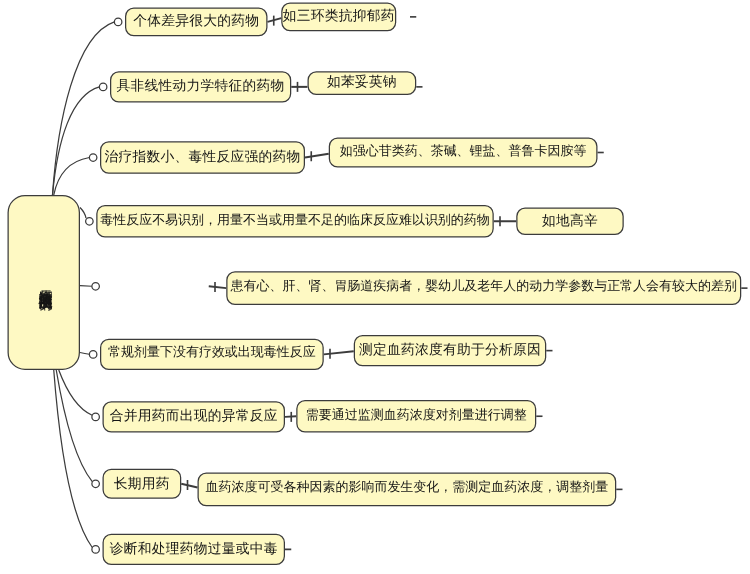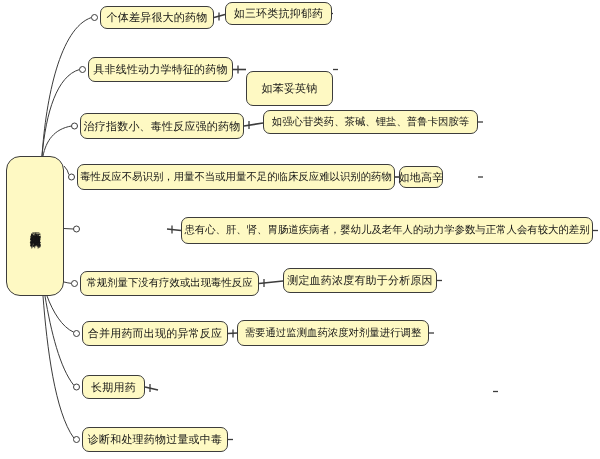--- a/index.html
+++ b/index.html
@@ -92,21 +92,22 @@
 
   <div class="node" style="left:100px;top:6px;width:114px;height:23px">个体差异很大的药物</div>
   <div class="node" style="left:88px;top:57px;width:145px;height:25px">具非线性动力学特征的药物</div>
   <div class="node long" style="left:77px;top:164px;width:318px;height:26px">毒性反应不易识别，用量不当或用量不足的临床反应难以识别的药物</div>
   <div class="node" style="left:80px;top:113px;width:164px;height:26px">治疗指数小、毒性反应强的药物</div>
   <div class="node long" style="left:80px;top:271px;width:179px;height:25px">常规剂量下没有疗效或出现毒性反应</div>
   <div class="node" style="left:82px;top:321px;width:146px;height:25px">合并用药而出现的异常反应</div>
   <div class="node" style="left:82px;top:375px;width:63px;height:24px">长期用药</div>
   <div class="node" style="left:82px;top:427px;width:146px;height:25px">诊断和处理药物过量或中毒</div>
 
-  <div class="node" style="left:225px;top:2px;width:107px;height:23px">如三环类抗抑郁药</div>
-  <div class="node" style="left:246px;top:71px;width:87px;height:35px">如苯妥英钠</div>
+  <div class="node" style="left:225px;top:2px;width:92px;height:23px">如三环类抗抑郁药</div>
+  <div class="node" style="left:246px;top:57px;width:87px;height:19px">如苯妥英钠</div>
   <div class="node long" style="left:263px;top:110px;width:215px;height:24px">如强心苷类药、茶碱、锂盐、普鲁卡因胺等</div>
-  <div class="node" style="left:399px;top:166px;width:44px;height:22px">如地高辛</div>
+  <div class="node" style="left:413px;top:166px;width:86px;height:22px">如地高辛</div>
   <div class="node long" style="left:181px;top:217px;width:412px;height:27px">患有心、肝、肾、胃肠道疾病者，婴幼儿及老年人的动力学参数与正常人会有较大的差别</div>
   <div class="node long" style="left:237px;top:320px;width:192px;height:26px">需要通过监测血药浓度对剂量进行调整</div>
   <div class="node" style="left:283px;top:268px;width:154px;height:25px">测定血药浓度有助于分析原因</div>
+  <div class="node long" style="left:158px;top:378px;width:335px;height:27px">血药浓度可受各种因素的影响而发生变化，需测定血药浓度，调整剂量</div>
 
 </div>
 
 </body></html>

